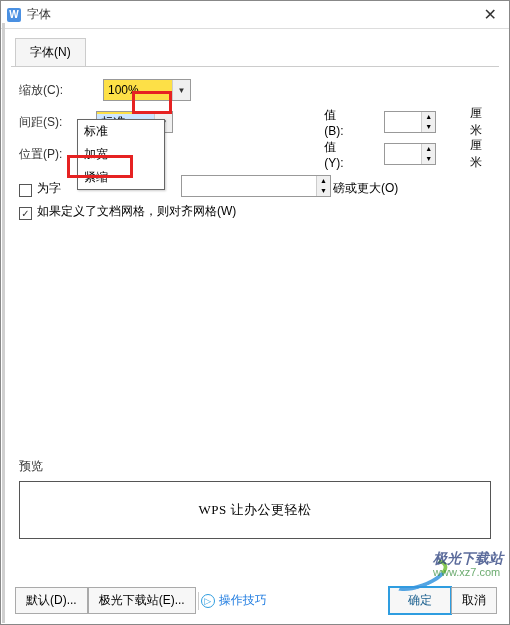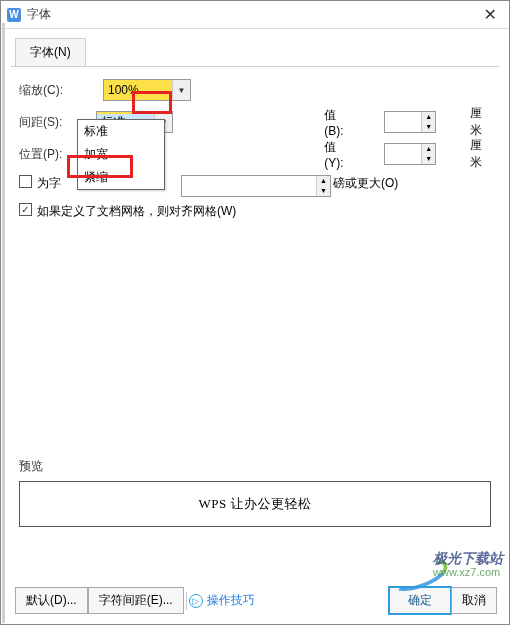--- a/index.html
+++ b/index.html
@@ -147,36 +147,36 @@
   .spinner .arrows div {
     flex: 1;
     font-size: 7px;
     line-height: 9px;
     text-align: center;
     background: #f0f0f0;
     cursor: pointer;
   }
   .spinner.wide { width: 150px; }
   .unit { margin-left: 2px; }
-  .checkbox-row { display: flex; align-items: flex-start; margin: 6px 0; }
+  .checkbox-row { display: flex; align-items: flex-end; margin: 6px 0; }
   .cb {
     width: 13px; height: 13px;
     border: 1px solid #555;
     margin-right: 5px;
     display: inline-flex;
     align-items: center; justify-content: center;
     font-size: 10px; color: #333;
     background: #fff;
     cursor: pointer;
   }
   .link-text { color: #1e7be0; cursor: pointer; }
   .preview-label { margin-top: 238px; margin-bottom: 6px; color: #333; }
   .preview-box {
     border: 1px solid #555;
-    height: 46px;
+    height: 58px;
     display: flex;
     align-items: center;
     justify-content: center;
     font-family: "SimSun", serif;
     font-size: 13px;
     letter-spacing: 0.5px;
   }
   .bottom-bar {
     display: flex;
     align-items: center;
@@ -321,21 +321,21 @@
     <div class="item">标准</div>
     <div class="item">加宽</div>
     <div class="item">紧缩</div>
   </div>
 
   <div class="highlight-red" id="hl1" style="top: 90px; left: 131px; width: 40px; height: 23px;"></div>
   <div class="highlight-red" id="hl2" style="top: 154px; left: 66px; width: 66px; height: 23px;"></div>
 
   <div class="bottom-bar">
     <button class="btn">默认(D)...</button>
-    <button class="btn">字符间距(E)...</button>
+    <button class="btn">极光下载站(E)...</button>
     <span class="sep"></span>
     <span class="tips">
       <span class="tips-icon">▷</span>
       <span class="link-text">操作技巧</span>
     </span>
     <span class="spacer"></span>
     <button class="btn primary">确定</button>
     <button class="btn">取消</button>
   </div>
 

